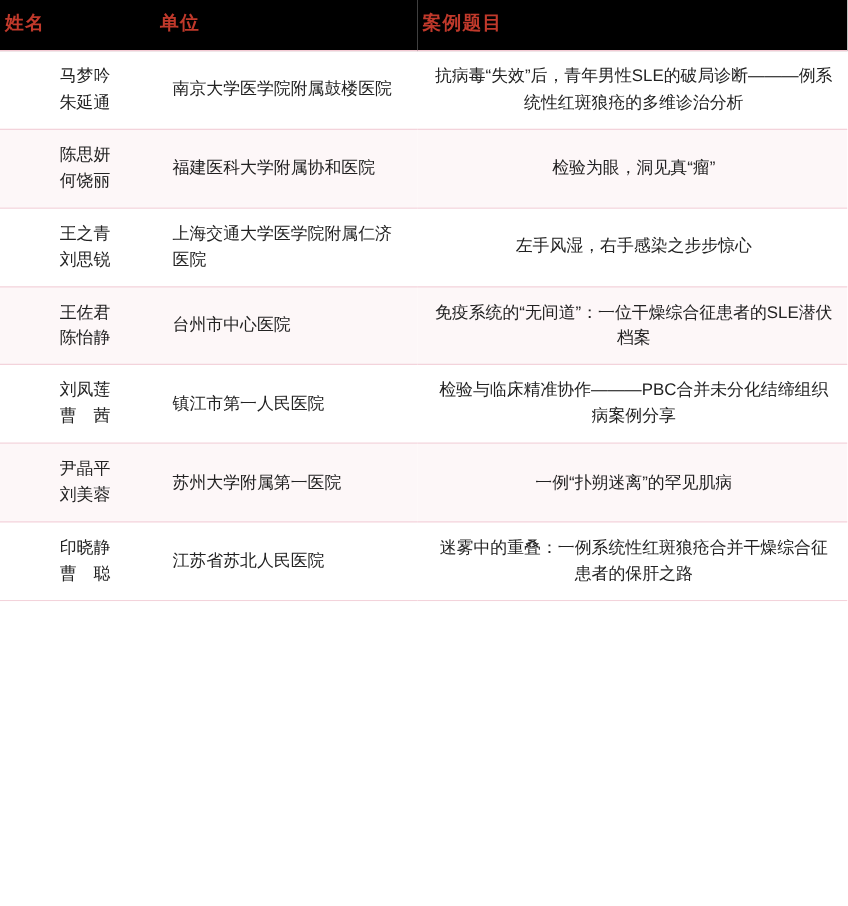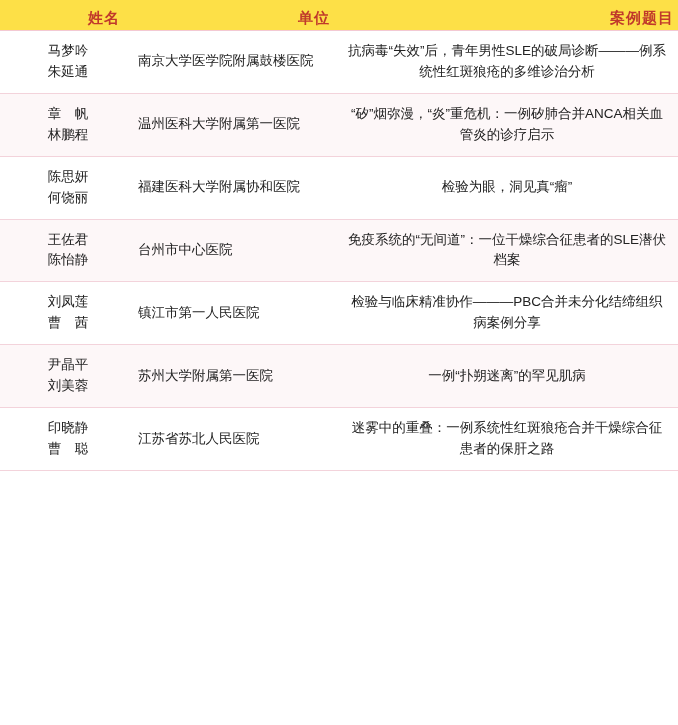--- a/index.html
+++ b/index.html
@@ -13,26 +13,26 @@
   #sheet {
     width: 678px;
     background: #ffffff;
   }
   table {
     width: 678px;
     border-collapse: collapse;
     table-layout: fixed;
   }
   thead th {
-    background: #fde047;
+    background: #000000;
     color: #c0392b;
     font-size: 15px;
     font-weight: bold;
-    text-align: right;
-    padding: 9px 4px 2px 4px;
+    text-align: left;
+    padding: 9px 4px 12px 4px;
     border-bottom: 1px solid #f3c9d3;
     letter-spacing: 1px;
   }
   col.c-name { width: 124px; }
   col.c-unit { width: 210px; }
   col.c-title { width: 344px; }
 
   tbody td {
     border-bottom: 1px solid #f3d3db;
     font-size: 13.5px;
@@ -79,28 +79,28 @@
         <th>案例题目</th>
       </tr>
     </thead>
     <tbody>
         <tr>
           <td class="cell-name"><span class="name-line">马梦吟</span><span class="name-line">朱延通</span></td>
           <td class="cell-unit">南京大学医学院附属鼓楼医院</td>
           <td class="cell-title">抗病毒“失效”后，青年男性SLE的破局诊断———例系统性红斑狼疮的多维诊治分析</td>
         </tr>
         <tr>
-          <td class="cell-name"><span class="name-line">章　帆</span><span class="name-line">林鹏程</span></td>
-          <td class="cell-unit">温州医科大学附属第一医院</td>
-          <td class="cell-title">“矽”烟弥漫，“炎”重危机：一例矽肺合并ANCA相关血管炎的诊疗启示</td>
-        </tr>
-        <tr>
           <td class="cell-name"><span class="name-line">陈思妍</span><span class="name-line">何饶丽</span></td>
           <td class="cell-unit">福建医科大学附属协和医院</td>
           <td class="cell-title">检验为眼，洞见真“瘤”</td>
+        </tr>
+        <tr>
+          <td class="cell-name"><span class="name-line">王之青</span><span class="name-line">刘思锐</span></td>
+          <td class="cell-unit">上海交通大学医学院附属仁济医院</td>
+          <td class="cell-title">左手风湿，右手感染之步步惊心</td>
         </tr>
         <tr>
           <td class="cell-name"><span class="name-line">王佐君</span><span class="name-line">陈怡静</span></td>
           <td class="cell-unit">台州市中心医院</td>
           <td class="cell-title">免疫系统的“无间道”：一位干燥综合征患者的SLE潜伏档案</td>
         </tr>
         <tr>
           <td class="cell-name"><span class="name-line">刘凤莲</span><span class="name-line">曹　茜</span></td>
           <td class="cell-unit">镇江市第一人民医院</td>
           <td class="cell-title">检验与临床精准协作———PBC合并未分化结缔组织病案例分享</td>

